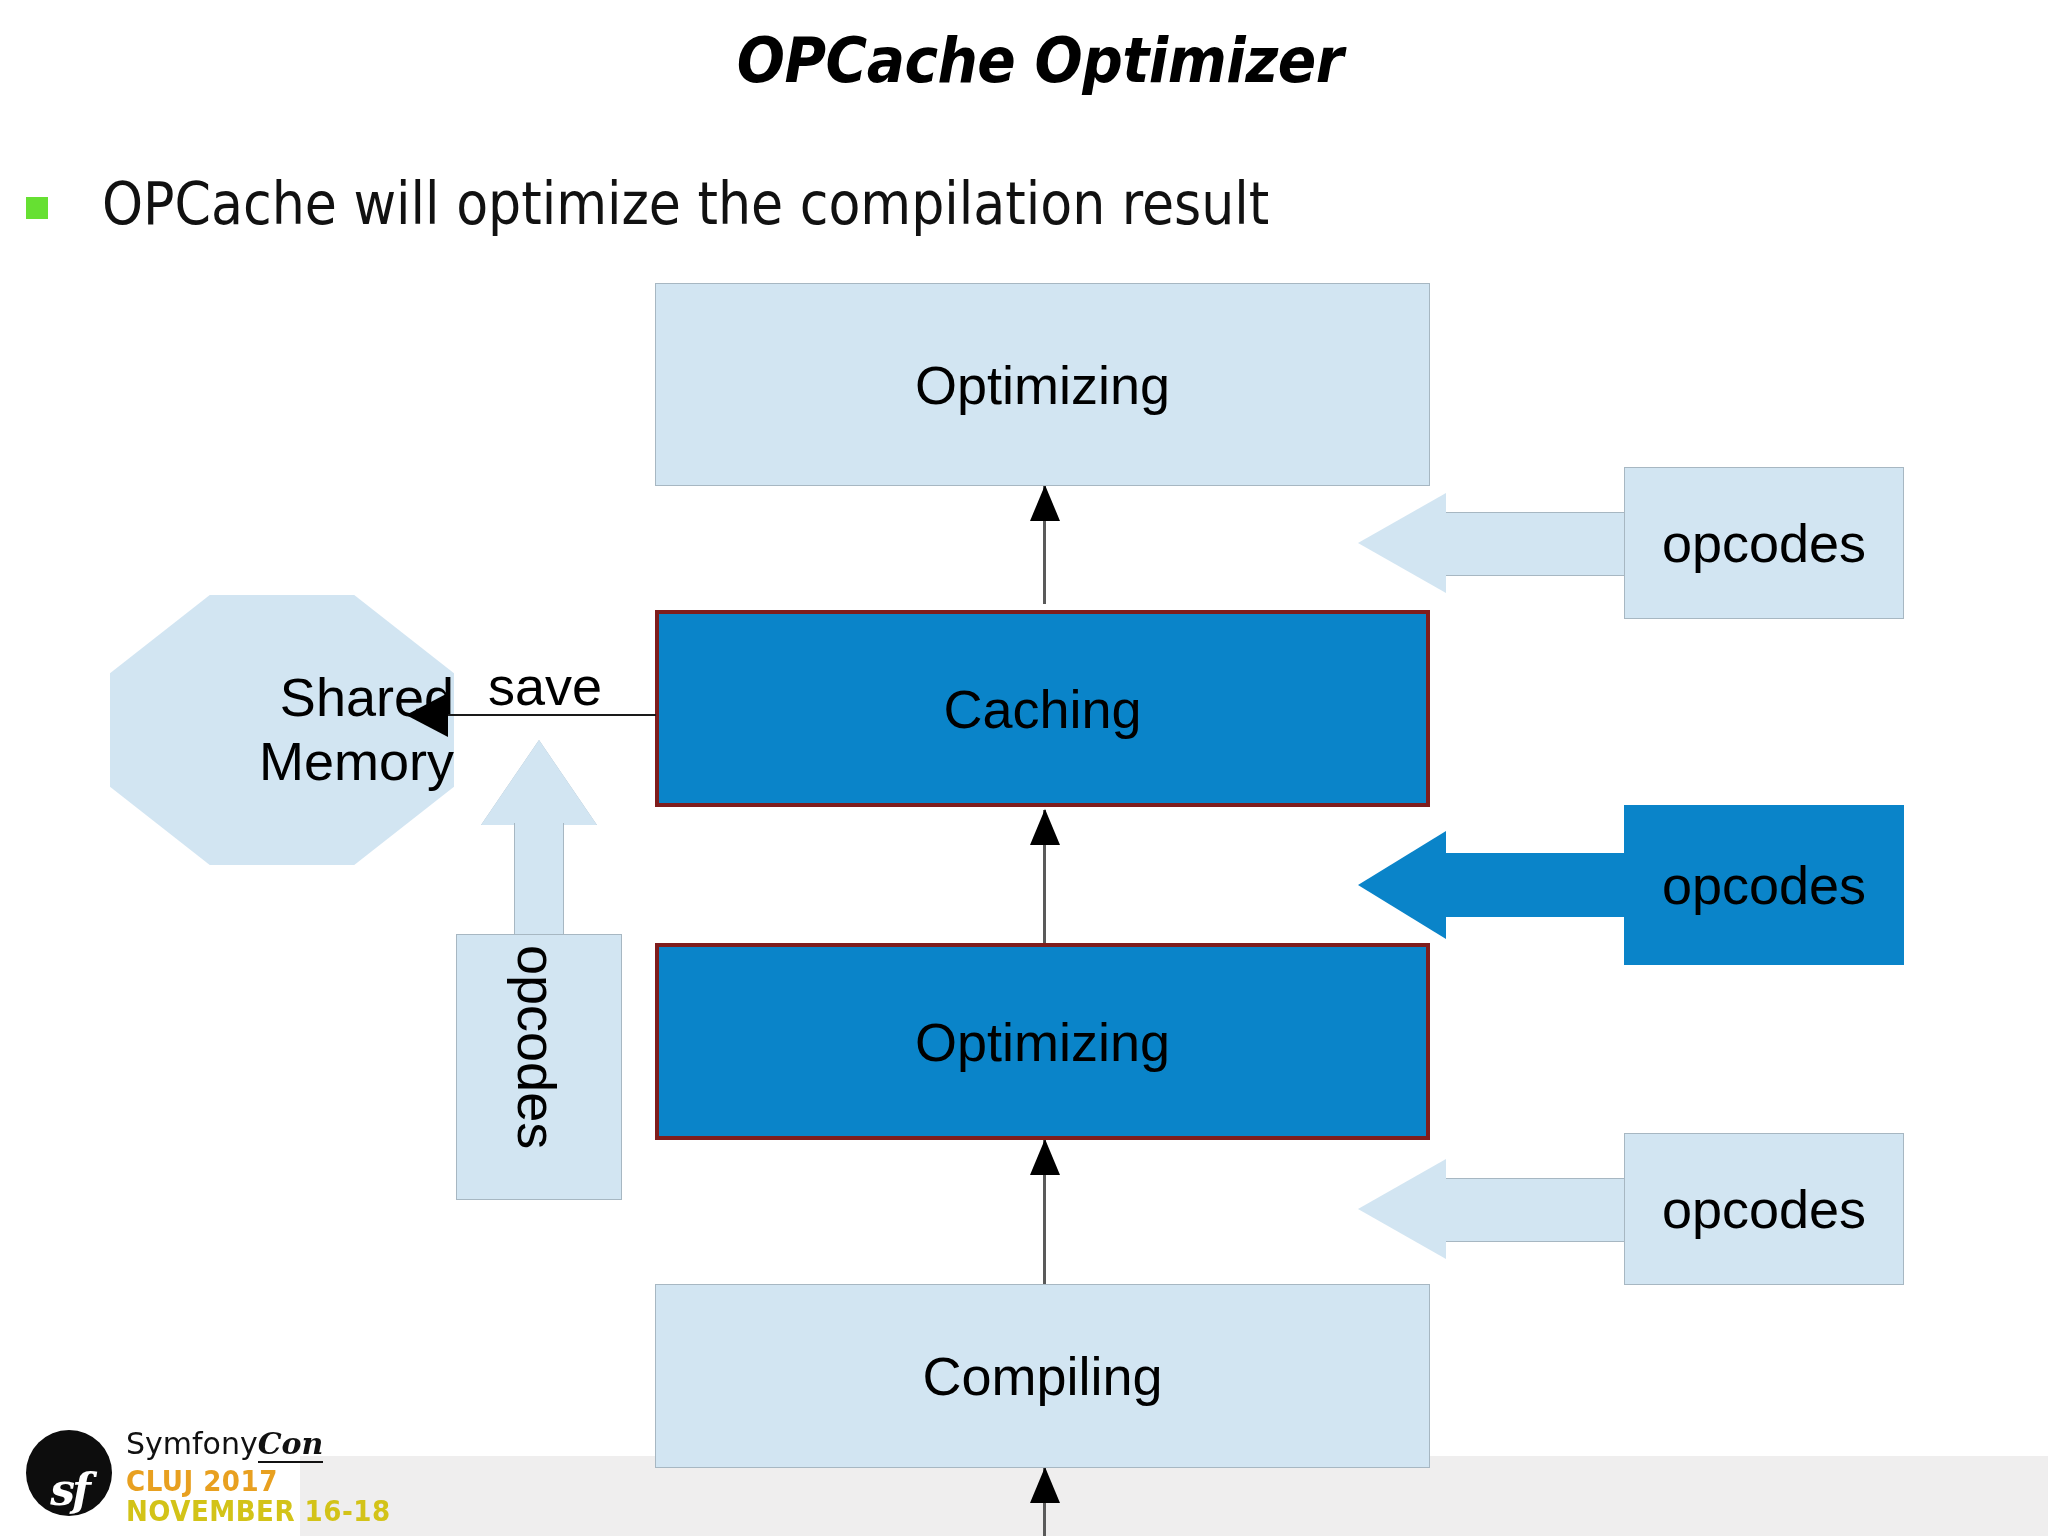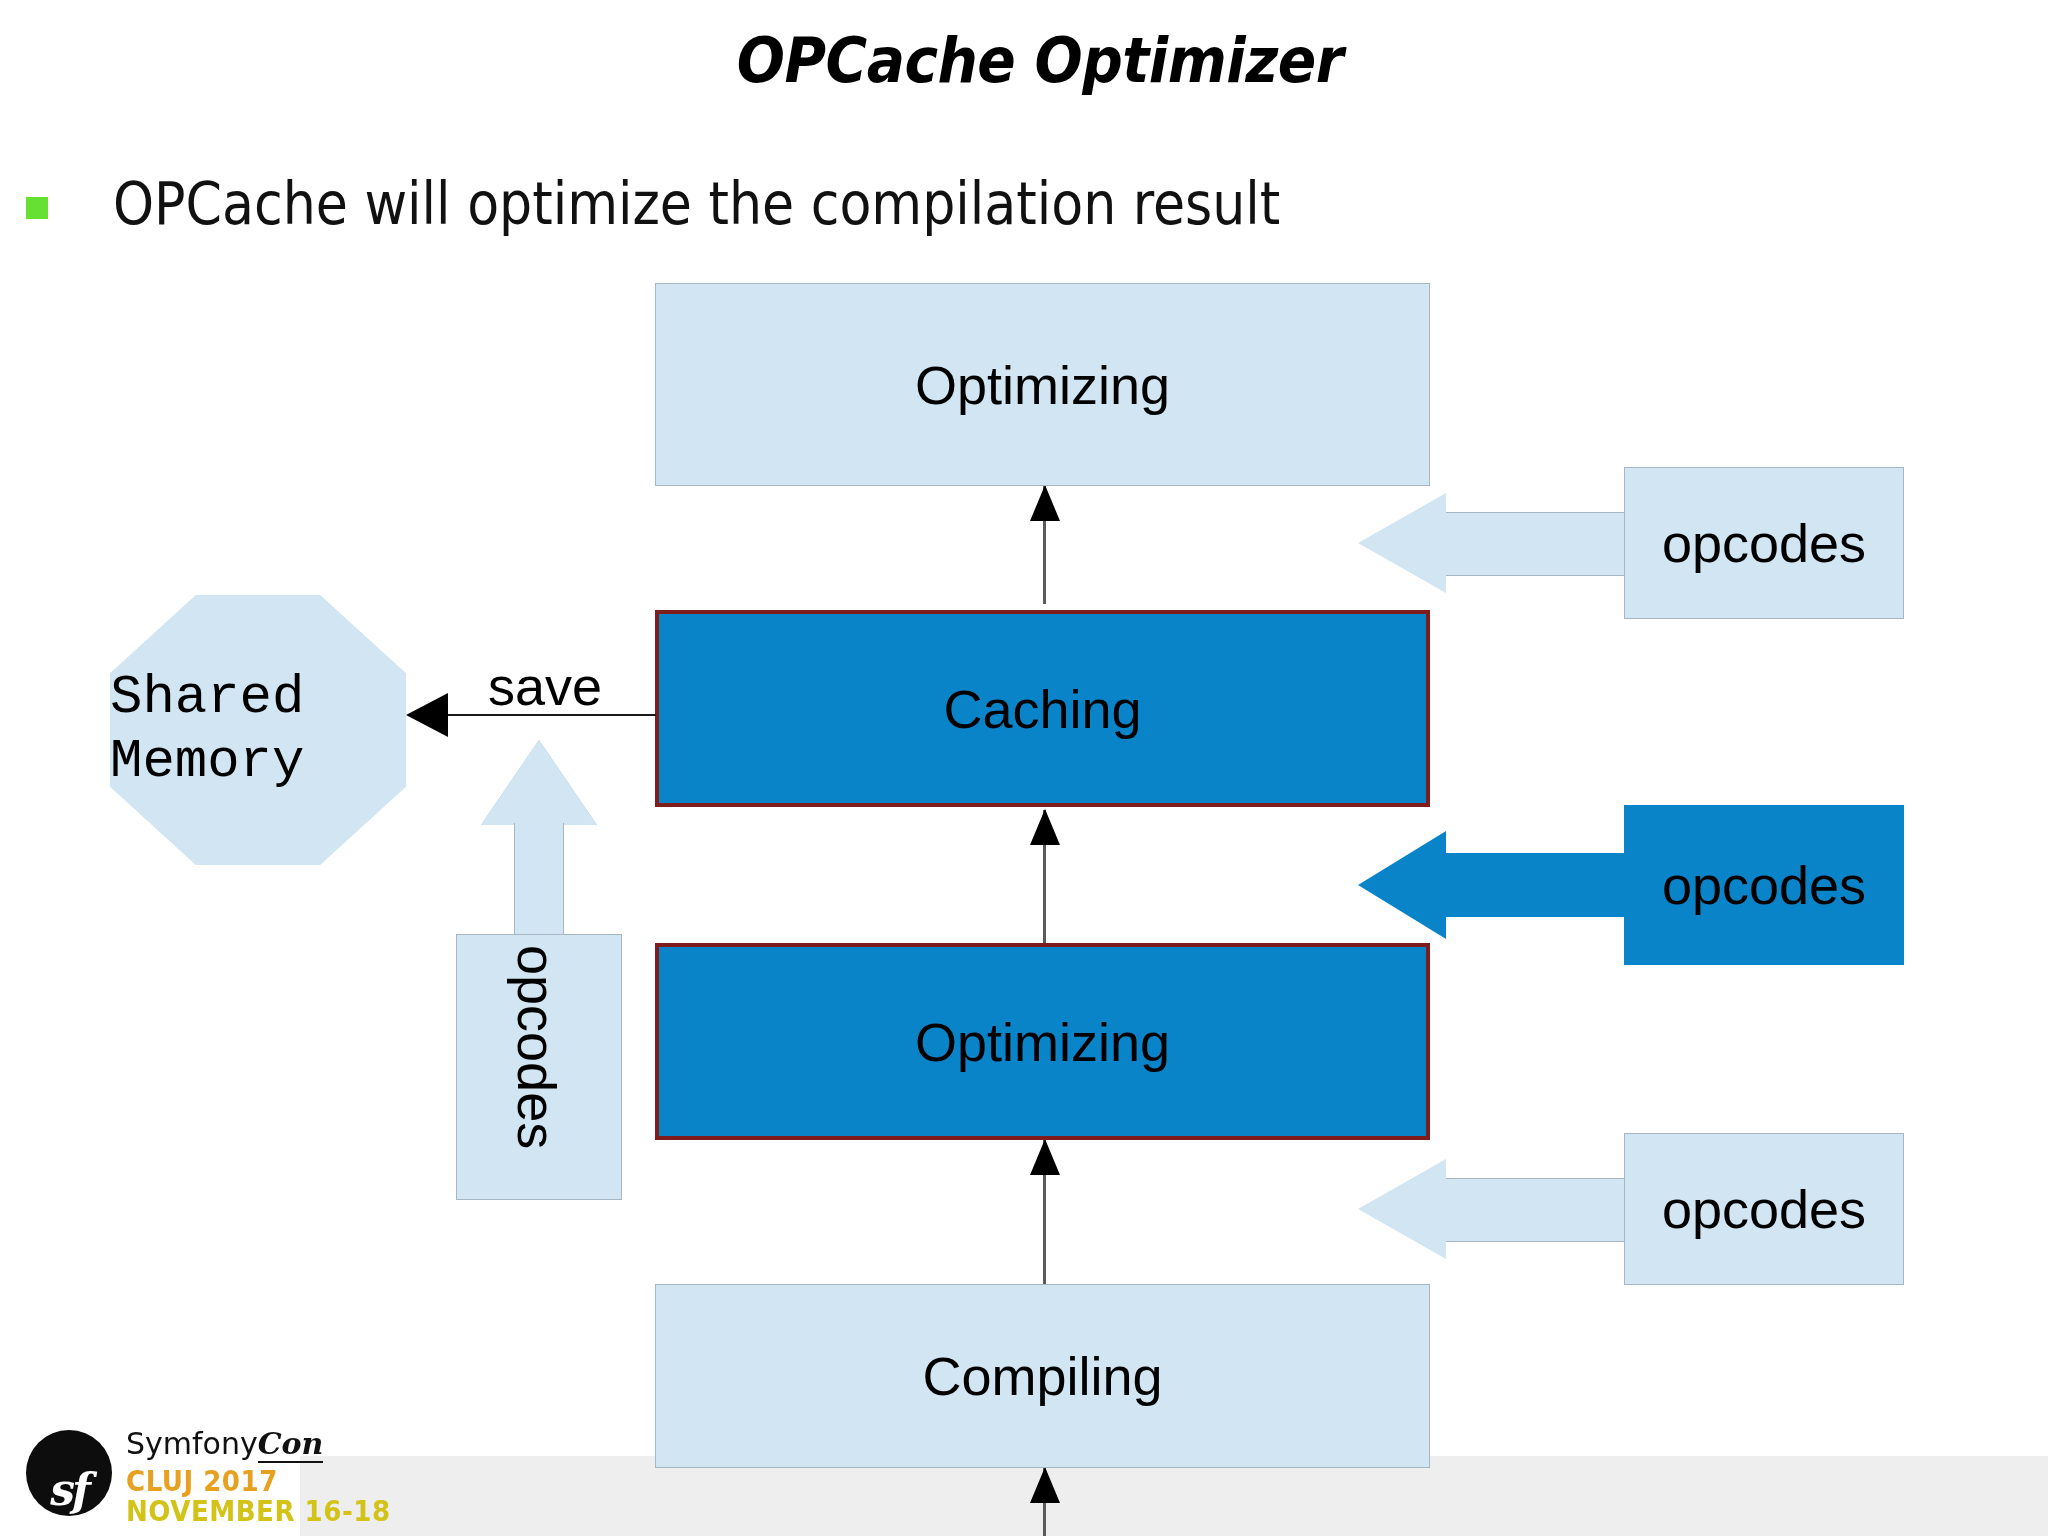--- a/index.html
+++ b/index.html
@@ -25,21 +25,21 @@
   .slide-title{
     position:absolute;left:0;top:24px;width:2048px;text-align:center;
     font-family:"DejaVu Sans Condensed","Liberation Sans", sans-serif;
     font-weight:bold;font-style:italic;
     font-size:63px;letter-spacing:-0.5px;color:#000;
     white-space:nowrap;
     padding-left:16px;
   }
 
   
-  .bullet-row{position:absolute;left:26px;top:175px;display:flex;align-items:center;gap:16px;}
+  .bullet-row{position:absolute;left:26px;top:175px;display:flex;align-items:center;gap:5px;}
   .bullet-mark{
     width:22px;height:22px;background:#66e032;flex:0 0 auto;margin-right:49px;
     position:relative;top:4px;
   }
   .bullet-text{
     font-family:"DejaVu Sans Condensed","Liberation Sans", sans-serif;
     font-size:58px;color:#111;white-space:nowrap;line-height:1;
   }
 
   
@@ -96,23 +96,24 @@
     position:absolute;
     font-family:"Liberation Sans", sans-serif;font-size:54px;color:#000;
     transform:rotate(90deg);transform-origin:left top;white-space:nowrap;
   }
 
   
   .octagon{
     position:absolute;
     background:#d2e5f2;
     clip-path:polygon(29% 0,71% 0,100% 29%,100% 71%,71% 100%,29% 100%,0 71%,0 29%);
-    display:flex;flex-direction:column;align-items:flex-start;justify-content:center;
-    font-family:Liberation Mono, monospace;font-size:54px;color:#000;line-height:1.18;
+    display:flex;flex-direction:column;align-items:flex-end;justify-content:center;
+    font-family:Liberation Sans, sans-serif;font-size:54px;color:#000;line-height:1.18;
     text-align:center;
+    padding-left:48px;
   }
 
   
   .save-arrow-line{position:absolute;height:2px;background:#1a1a1a;}
   .save-arrow-head{
     position:absolute;width:0;height:0;
     border-top:22px solid transparent;border-bottom:22px solid transparent;
     border-right:42px solid #000;
   }
   .save-label{

